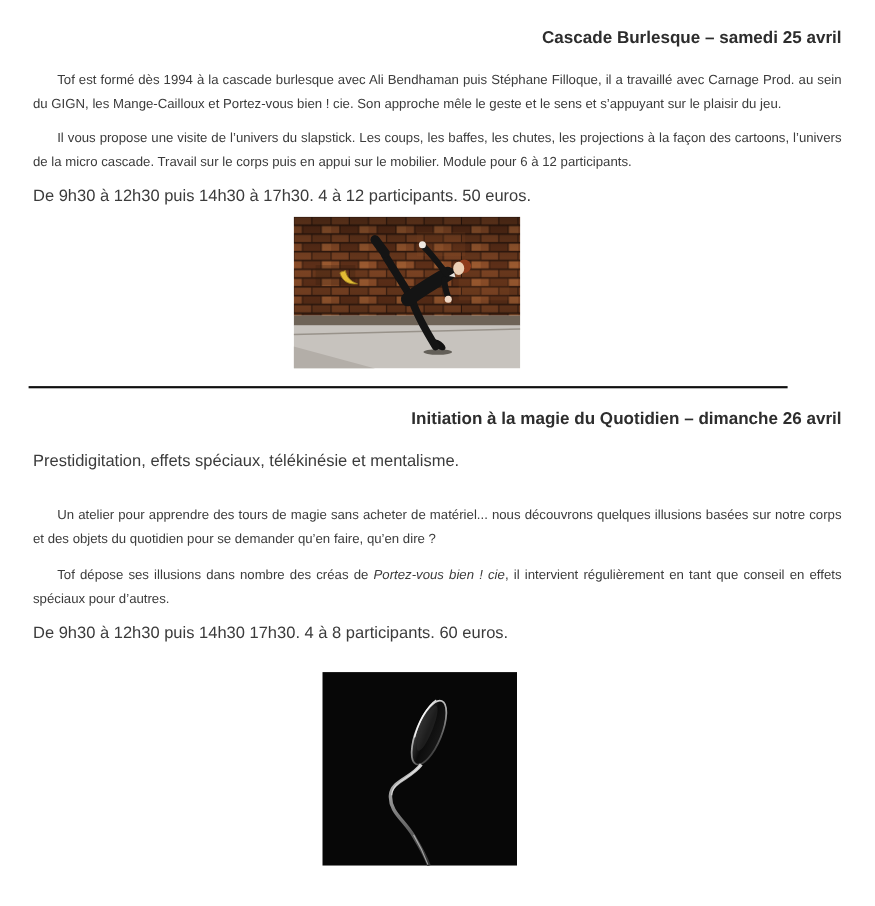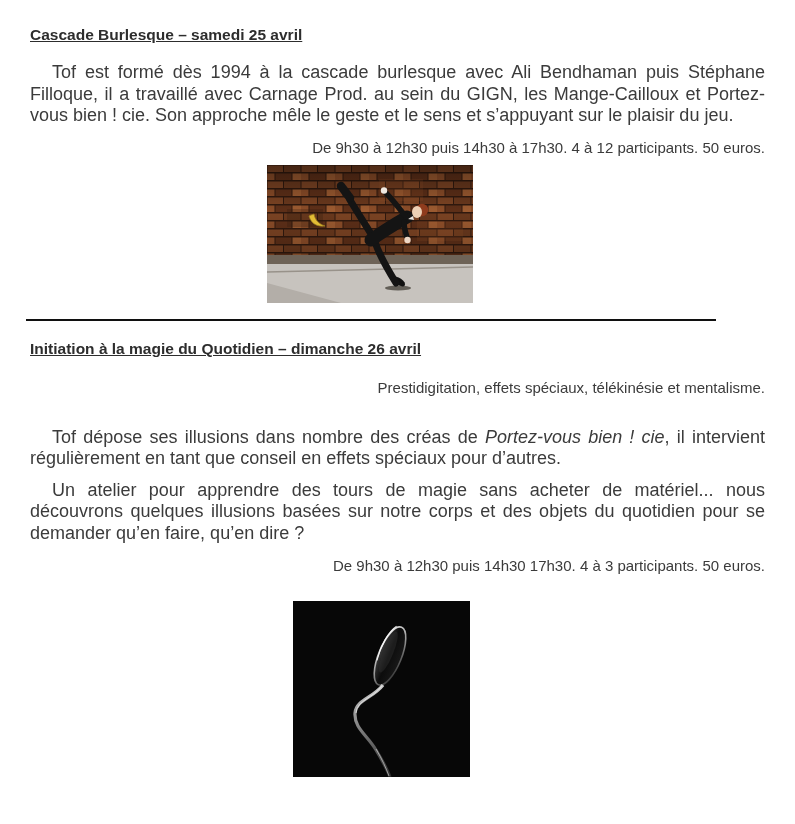--- a/index.html
+++ b/index.html
@@ -5,29 +5,29 @@
   html,body{margin:0;padding:0;background:#ffffff;}
   body{
     width:795px;height:824px;overflow:hidden;
     font-family:"Liberation Sans","DejaVu Sans",sans-serif;
     color:#3b3b3b;
     -webkit-font-smoothing:antialiased;
   }
   .doc{padding-top:24px;}
   .heading{
     font-size:15.5px;line-height:21px;font-weight:bold;color:#2d2d2d;
-    text-align:left;margin:0 30px 17px 30px;text-decoration:underline;
+    text-align:right;margin:0 30px 17px 30px;
   }
   .text{
-    font-size:18px;line-height:21.5px;
+    font-size:12px;line-height:21.5px;
     margin:0 30px 10px 30px;
     text-align:justify;text-indent:22px;
   }
   .center-line{
-    font-size:15px;line-height:21.5px;text-align:right;
+    font-size:15px;line-height:21.5px;text-align:left;
     margin:0 30px;
   }
   .subtitle{margin-bottom:28px;margin-top:3px;}
   .figure{padding:0;}
   .figure svg{display:block;}
   #figure-slip{margin:7px 0 0 267px;}
   #figure-spoon{margin:24px 0 0 293px;}
   .divider{
     border:none;border-top:2px solid #101010;
     width:690px;margin:16px 0 17px 26px;height:0;
@@ -36,20 +36,21 @@
 </style>
 </head>
 <body>
 
 <main class="doc">
 
   <h2 class="heading">Cascade Burlesque – samedi 25 avril</h2>
 
   <p class="text">Tof est formé dès 1994 à la cascade burlesque avec Ali Bendhaman puis Stéphane Filloque, il a travaillé avec Carnage Prod. au sein du GIGN, les Mange-Cailloux et Portez-vous bien ! cie. Son approche mêle le geste et le sens et s’appuyant sur le plaisir du jeu.</p>
 
+  <p class="text">Il vous propose une visite de l’univers du slapstick. Les coups, les baffes, les chutes, les projections à la façon des cartoons, l’univers de la micro cascade. Travail sur le corps puis en appui sur le mobilier. Module pour 6 à 12 participants.</p>
 
   <p class="center-line">De 9h30 à 12h30 puis 14h30 à 17h30. 4 à 12 participants. 50 euros.</p>
 
   <figure class="figure" id="figure-slip" aria-label="Homme en costume glissant sur une peau de banane devant un mur de briques">
     <svg width="206" height="138" viewBox="0 0 206 138" xmlns="http://www.w3.org/2000/svg">
       <defs>
         <pattern id="brickP" width="34" height="16" patternUnits="userSpaceOnUse">
           <rect width="34" height="16" fill="#30190e"></rect>
           <rect x="0.5" y="0.5" width="15.5" height="6.5" fill="#7b4323"></rect>
           <rect x="17" y="0.5" width="16.5" height="6.5" fill="#69381d"></rect>
@@ -98,25 +99,25 @@
       </g>
     </svg>
   </figure>
 
   <hr class="divider">
 
   <h2 class="heading" style="margin-bottom:18px;">Initiation à la magie du Quotidien – dimanche 26 avril</h2>
 
   <p class="center-line subtitle">Prestidigitation, effets spéciaux, télékinésie et mentalisme.</p>
 
+  <p class="text" style="margin-bottom:11px;">Un atelier pour apprendre des tours de magie sans acheter de matériel... nous découvrons quelques illusions basées sur notre corps et des objets du quotidien pour se demander qu’en faire, qu’en dire ?</p>
+
   <p class="text"><span>Tof dépose ses illusions dans nombre des créas de </span><em>Portez-vous bien ! cie</em><span>, il intervient régulièrement en tant que conseil en effets spéciaux pour d’autres.</span></p>
 
-  <p class="text" style="margin-bottom:11px;">Un atelier pour apprendre des tours de magie sans acheter de matériel... nous découvrons quelques illusions basées sur notre corps et des objets du quotidien pour se demander qu’en faire, qu’en dire ?</p>
-
-  <p class="center-line">De 9h30 à 12h30 puis 14h30 17h30. 4 à 3 participants. 50 euros.</p>
+  <p class="center-line">De 9h30 à 12h30 puis 14h30 17h30. 4 à 8 participants. 60 euros.</p>
 
   <figure class="figure" id="figure-spoon" aria-label="Cuillère tordue sur fond noir">
     <svg width="177" height="176" viewBox="0 0 177 176" xmlns="http://www.w3.org/2000/svg">
       <defs>
         <linearGradient id="rimG" x1="0" y1="0" x2="1" y2="1">
           <stop offset="0" stop-color="#f2f2f2"></stop>
           <stop offset="0.5" stop-color="#9a9a9a"></stop>
           <stop offset="1" stop-color="#1c1c1c"></stop>
         </linearGradient>
         <linearGradient id="bowlF" x1="0" y1="0" x2="1" y2="0">

